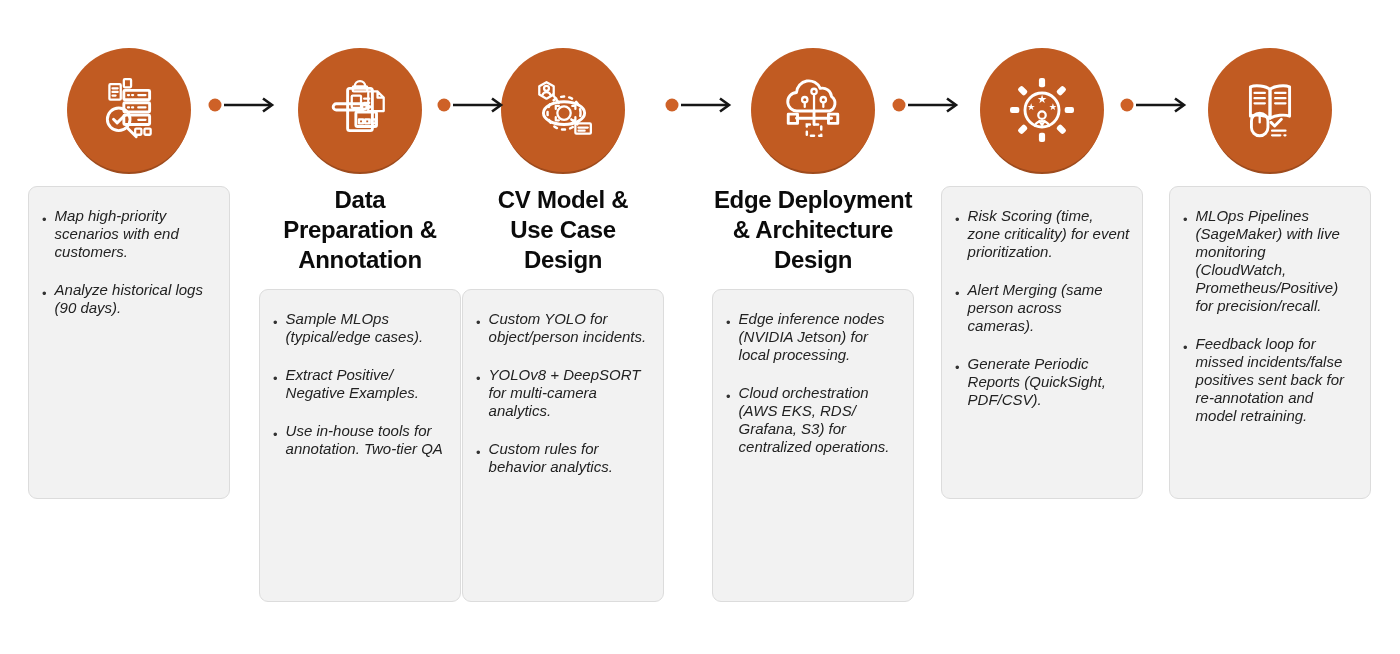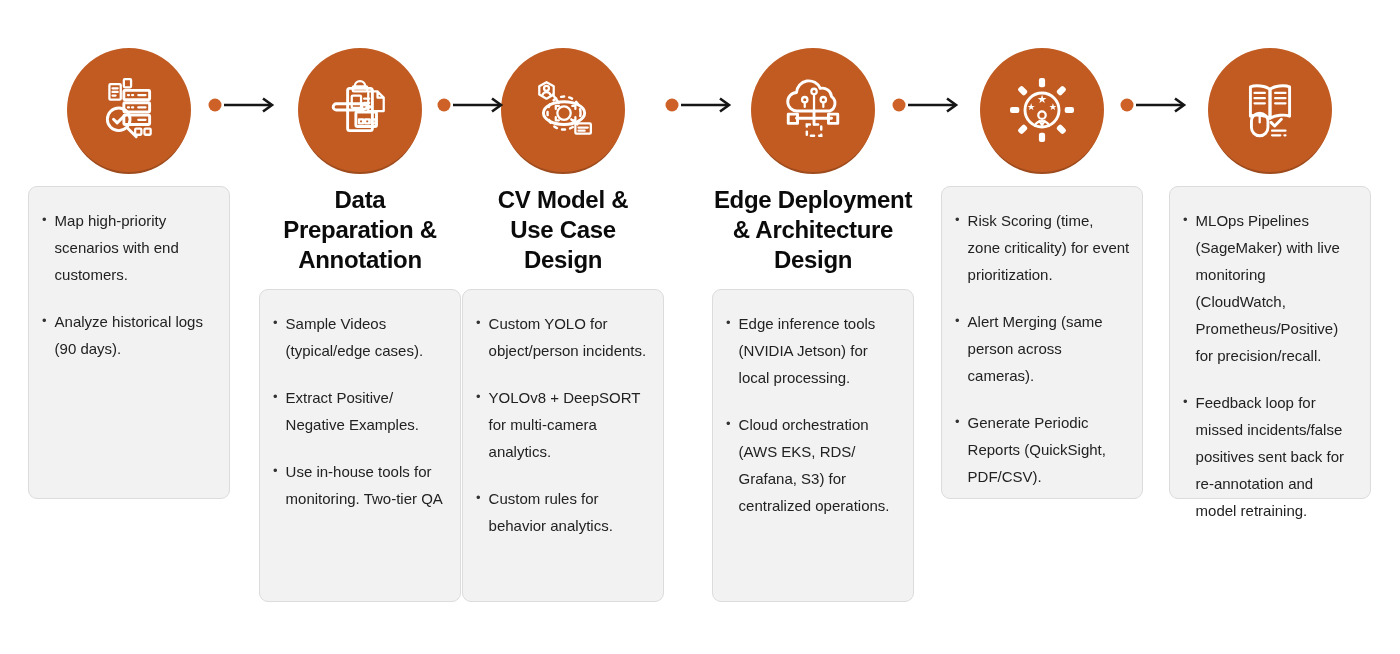--- a/index.html
+++ b/index.html
@@ -22,21 +22,21 @@
     color:var(--title-color, #0B0B0B); white-space:pre-line; letter-spacing:-0.3px;
   }
   .card {
     margin-top:14px; height:313px; box-sizing:border-box;
     background:var(--card-bg, #F2F2F2);
     border:1px solid var(--card-border, #DCDCDC);
     border-radius:9px; padding:20px 12px 0 12px;
   }
   .bullet { display:flex; gap:8px; margin-bottom:20px; }
   .b-dot { flex:0 0 auto; color:#333; font-size:13px; line-height:25px; padding-left:1px; }
-  .b-text { font-size:15px; line-height:27px; color:var(--text-color, #222222); }
+  .b-text { font-size:15px; line-height:18px; color:var(--text-color, #222222);font-style:italic; }
   .connector { position:absolute; top:95px; width:72px; height:20px; }
   .connector .dot { fill:var(--dot-color, #CE6127); }
   .connector .shaft { stroke:var(--arrow-color, #161616); stroke-width:2.6; fill:none; }
   .ic { stroke:#fff; stroke-width:2.8; fill:none; stroke-linecap:round; stroke-linejoin:round; }
   .ic-thin { stroke:#fff; stroke-width:2.2; fill:none; stroke-linecap:round; stroke-linejoin:round; }
   .ic-fill { fill:#fff; stroke:none; }
   .ic-dash { stroke:#fff; stroke-width:2.4; fill:none; stroke-dasharray:3 5; stroke-linecap:round; }
   .star { fill:#fff; font-family:"DejaVu Sans", sans-serif; }
 </style>
 </head>
@@ -89,29 +89,29 @@
       <path class="ic" d="M9 26 h25 v6 H9 a1 1 0 0 1 0 -6 z" fill="#C15B22"></path>
       <path class="ic" d="M34 26 l8 3 l-8 3"></path>
     </svg>
   </div>
   <div class="title">Data
 Preparation &amp;
 Annotation</div>
   <div class="card">
     <div class="bullet">
         <span class="b-dot">•</span>
-        <span class="b-text">Sample Videos (typical/edge cases).</span>
+        <span class="b-text">Sample MLOps (typical/edge cases).</span>
       </div>
     <div class="bullet">
         <span class="b-dot">•</span>
         <span class="b-text">Extract Positive/ Negative Examples.</span>
       </div>
     <div class="bullet">
         <span class="b-dot">•</span>
-        <span class="b-text">Use in-house tools for monitoring. Two-tier QA</span>
+        <span class="b-text">Use in-house tools for annotation. Two-tier QA</span>
       </div>
   </div>
 </div>
 
 <div class="stage" style="left:462px">
   <div class="circle">
     <svg viewBox="0 0 64 64">
       <circle class="ic-dash" cx="33" cy="35" r="16"></circle>
       <ellipse class="ic" cx="33" cy="35" rx="20" ry="11" fill="#C15B22"></ellipse>
       <circle class="ic-thin" cx="33" cy="35" r="6.5"></circle>
@@ -157,21 +157,21 @@
       <rect class="ic" x="47" y="36" width="9" height="9" fill="#C15B22"></rect>
       <rect class="ic-dash" x="26" y="46" width="14" height="11"></rect>
     </svg>
   </div>
   <div class="title">Edge Deployment
 &amp; Architecture
 Design</div>
   <div class="card">
     <div class="bullet">
         <span class="b-dot">•</span>
-        <span class="b-text">Edge inference tools (NVIDIA Jetson) for local processing.</span>
+        <span class="b-text">Edge inference nodes (NVIDIA Jetson) for local processing.</span>
       </div>
     <div class="bullet">
         <span class="b-dot">•</span>
         <span class="b-text">Cloud orchestration (AWS EKS, RDS/ Grafana, S3) for centralized operations.</span>
       </div>
   </div>
 </div>
 
 <div class="stage" style="left:941px">
   <div class="circle">

